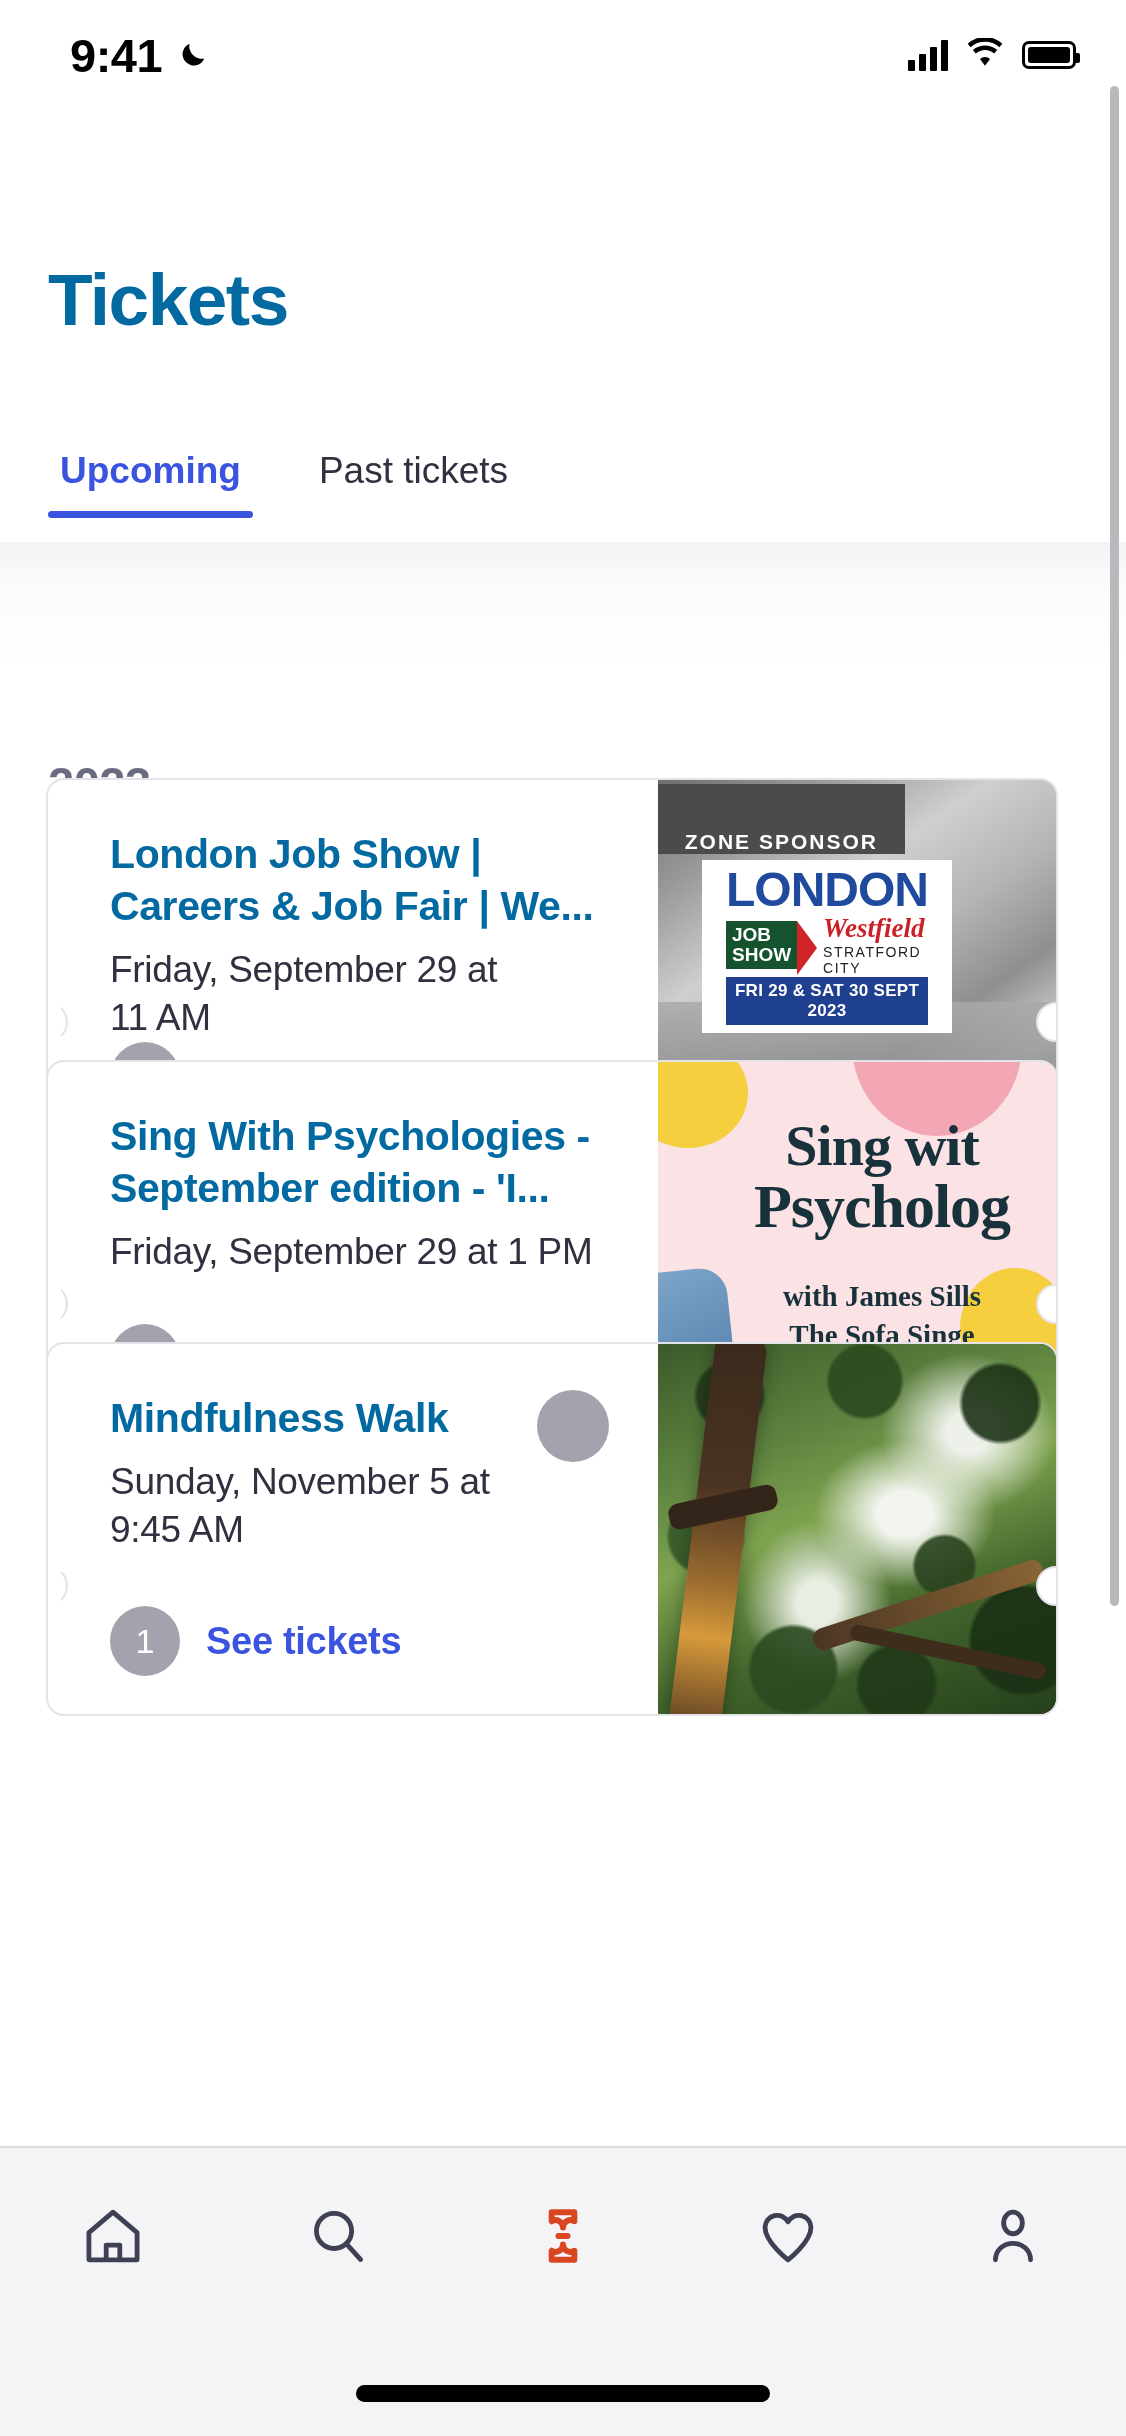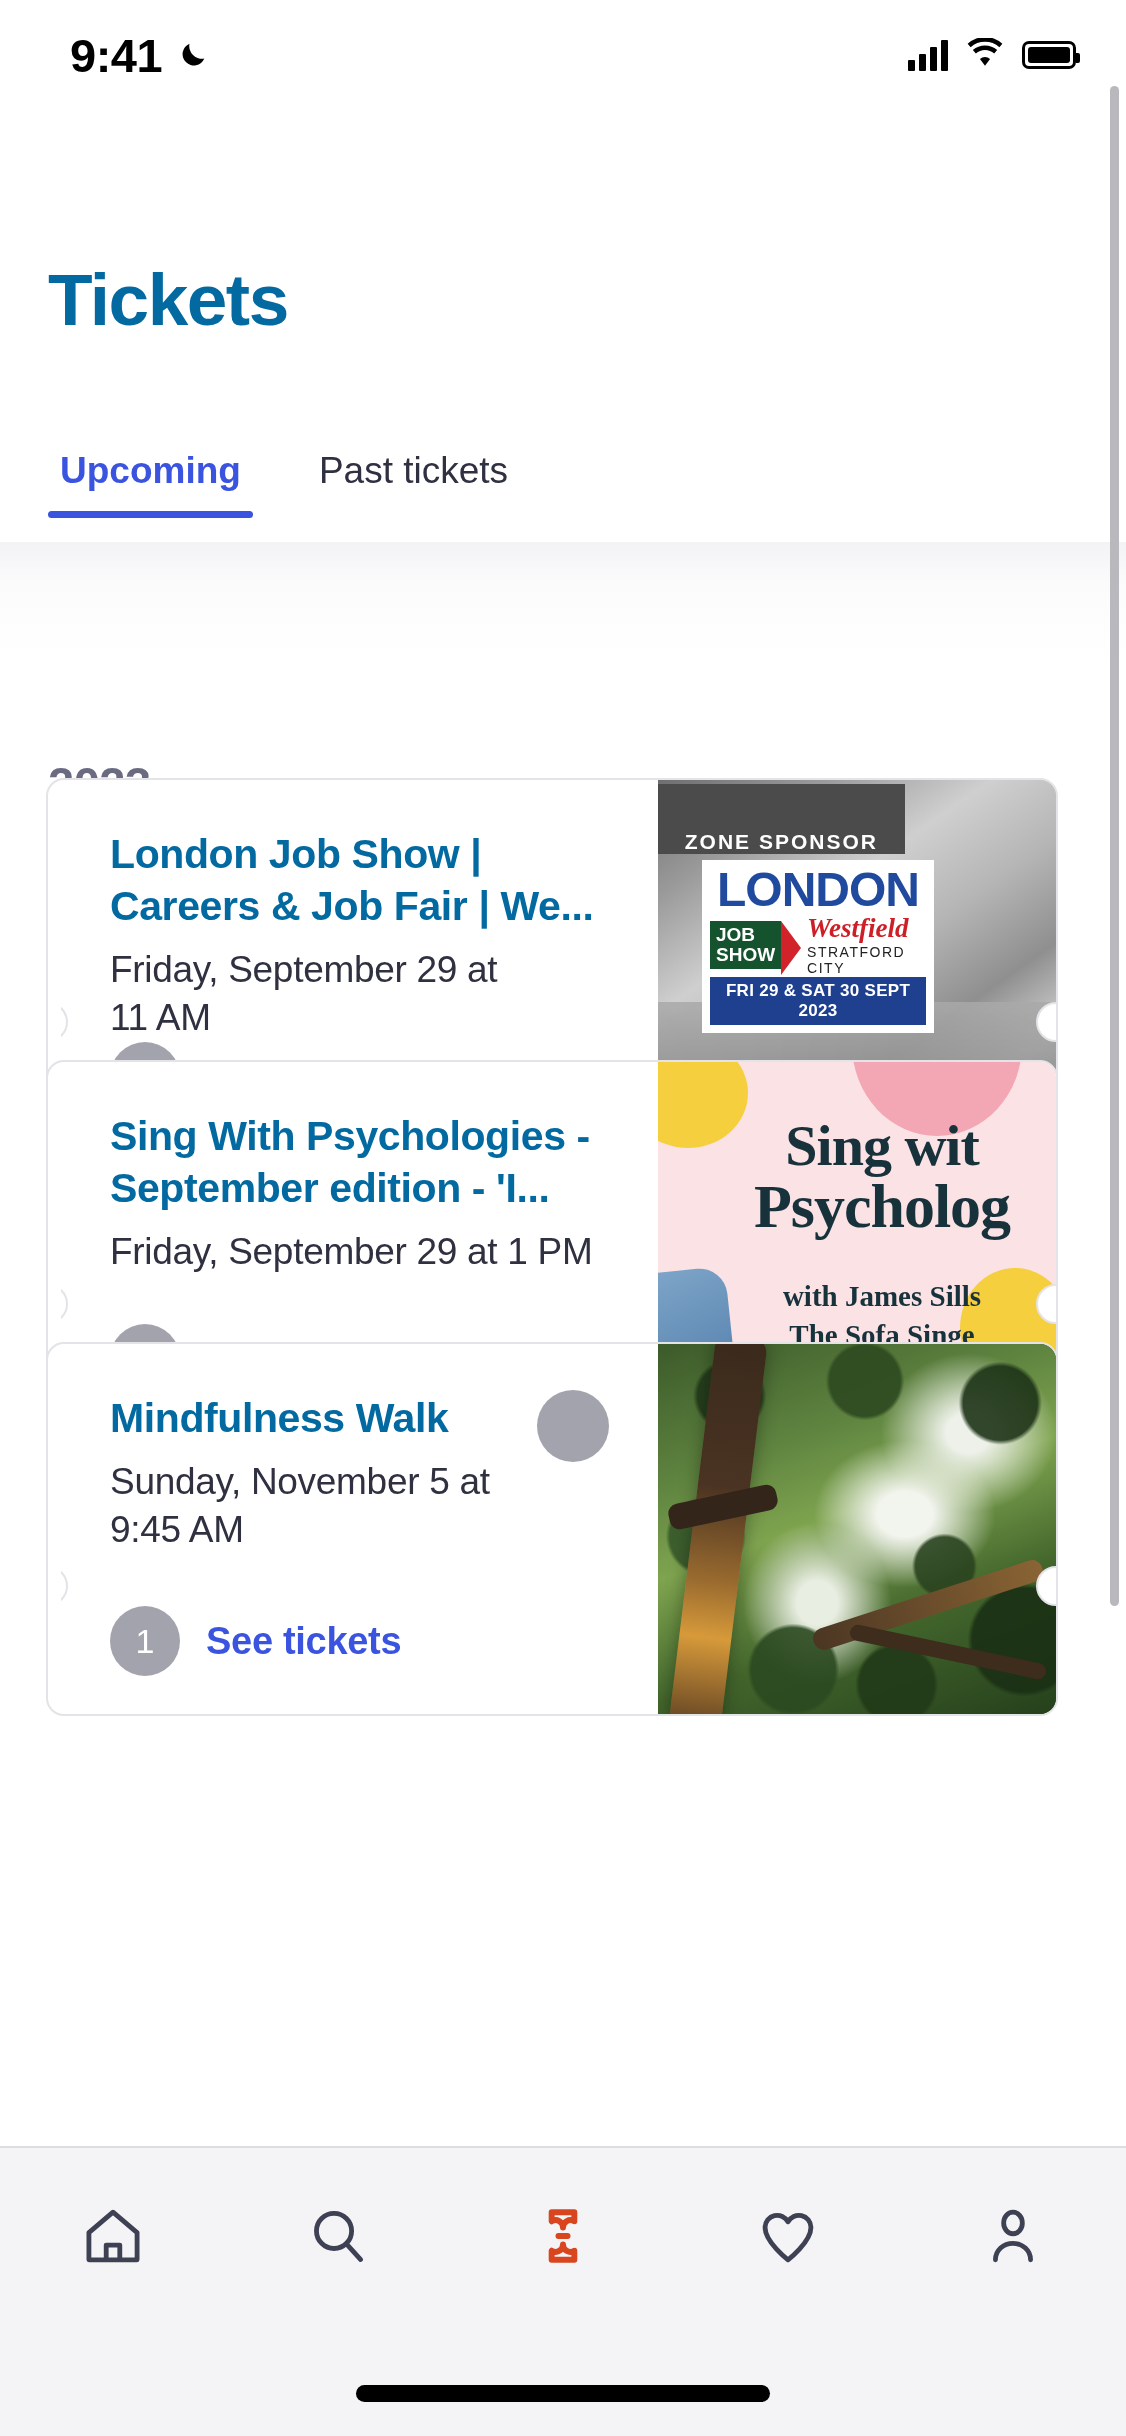--- a/index.html
+++ b/index.html
@@ -122,22 +122,22 @@
       radial-gradient(circle at 62% 78%, #3f3f3f 0 9%, transparent 10%),
       linear-gradient(0deg,#777 0%, #aaa 100%);
     opacity:.85;
   }
   .t1 .zone-banner {
     position:absolute; left:0; top:4px; width:62%; height:70px;
     background:#4b4b4b; display:flex; align-items:center; justify-content:center;
   }
   .t1 .zone-banner span { color:#fff; font-size:21px; font-weight:700; letter-spacing:2px;margin-top:45px; }
   .t1 .poster {
-    position:absolute; left:44px; top:80px; width:232px; background:#fff;
-    padding:6px 8px 8px; 
+    position:absolute; left:44px; top:80px; width:250px; background:#fff;
+    padding:6px 24px 8px; 
   }
   .t1 .ldn { font-size:48px; font-weight:700; color:#1f4a9e; letter-spacing:-1px; line-height:1; text-align:center; }
   .t1 .midrow { display:flex; align-items:center; margin-top:4px; height:54px; }
   .t1 .jobshow {
     background:#14532d; color:#fff; font-size:19px; font-weight:700; line-height:1.05;
     padding:4px 6px; position:relative; width:74px;
   }
   .t1 .jobshow::after{
     content:""; position:absolute; right:-20px; top:0; width:0; height:0;
     border-top:27px solid transparent; border-bottom:27px solid transparent; border-left:20px solid #d2232a;

